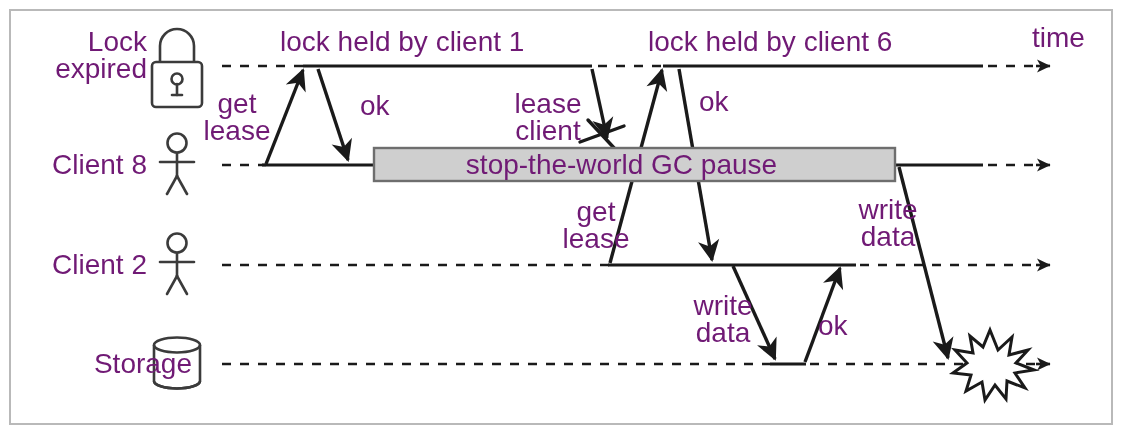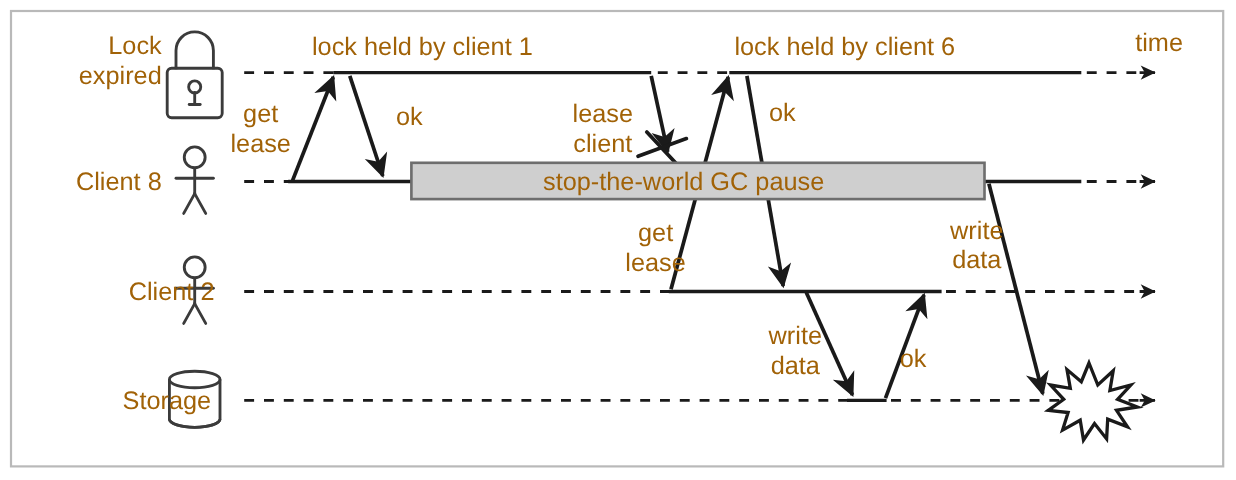--- a/index.html
+++ b/index.html
@@ -14,22 +14,22 @@
     position:absolute;
     left:9px;top:9px;
     width:1104px;height:416px;
     border:2px solid #b9b9b9;
     box-sizing:border-box;
     background:#ffffff;
   }
   svg#diagram{position:absolute;left:0;top:0;width:1124px;height:436px;}
   .lbl{
     position:absolute;
-    color:#a16207;
-    font-size:23px;
+    color:#701a75;
+    font-size:28px;
     line-height:26px;
     white-space:nowrap;
     font-weight:400;
   }
   .lbl.right{text-align:right;}
   .lbl.center{text-align:center;}
   .stack{line-height:27px;}
 </style>
 </head>
 <body>
@@ -145,25 +145,25 @@
     </g>
   </svg>
 
   <div class="lbl right stack" style="left:0px;top:28px;width:147px;">
     <div>Lock</div>
     <div>expired</div>
   </div>
 
   <div class="lbl right" style="left:0px;top:152px;width:147px;">Client 8</div>
 
-  <div class="lbl right" style="left:0px;top:252px;width:147px;padding-left:48px;">Client 2</div>
+  <div class="lbl right" style="left:0px;top:252px;width:147px;">Client 2</div>
 
   <div class="lbl right" style="left:0px;top:351px;width:147px;margin-left:45px;">Storage</div>
 
-  <div class="lbl center" style="left:264px;top:29px;width:240px;">lock held by client 1</div>
+  <div class="lbl center" style="left:280px;top:29px;width:240px;">lock held by client 1</div>
 
   <div class="lbl center" style="left:648px;top:29px;width:240px;">lock held by client 6</div>
 
   <div class="lbl" style="left:1000px;top:25px;margin-left:32px;">time</div>
 
   <div class="lbl center stack" style="left:192px;top:90px;width:90px;">
     <div>get</div>
     <div>lease</div>
   </div>
 

